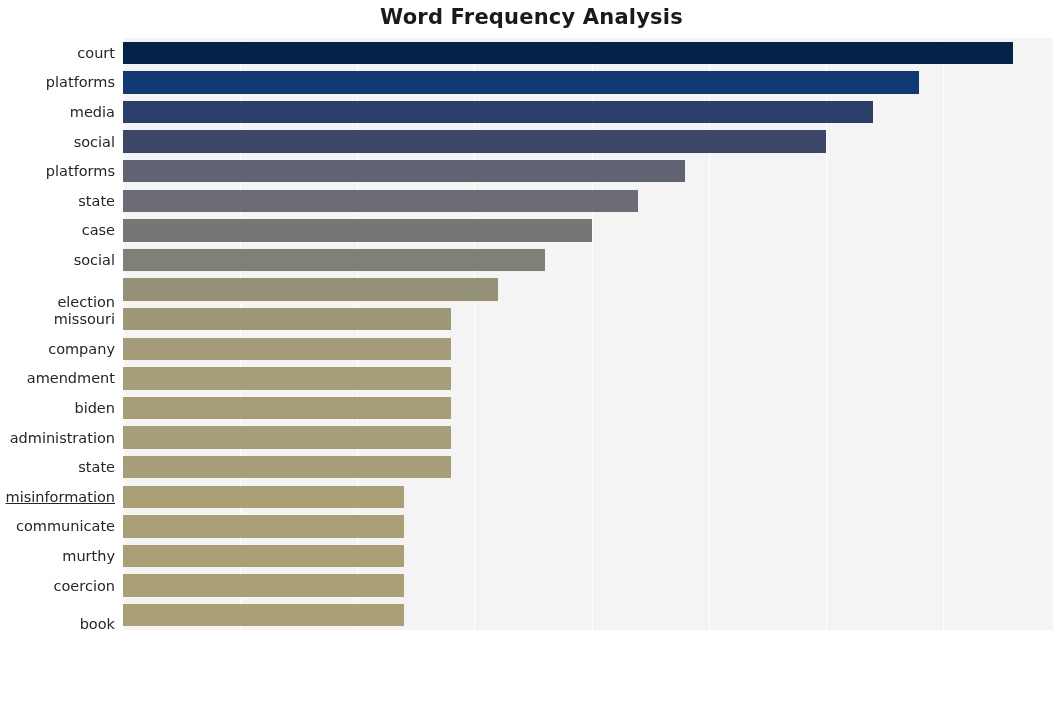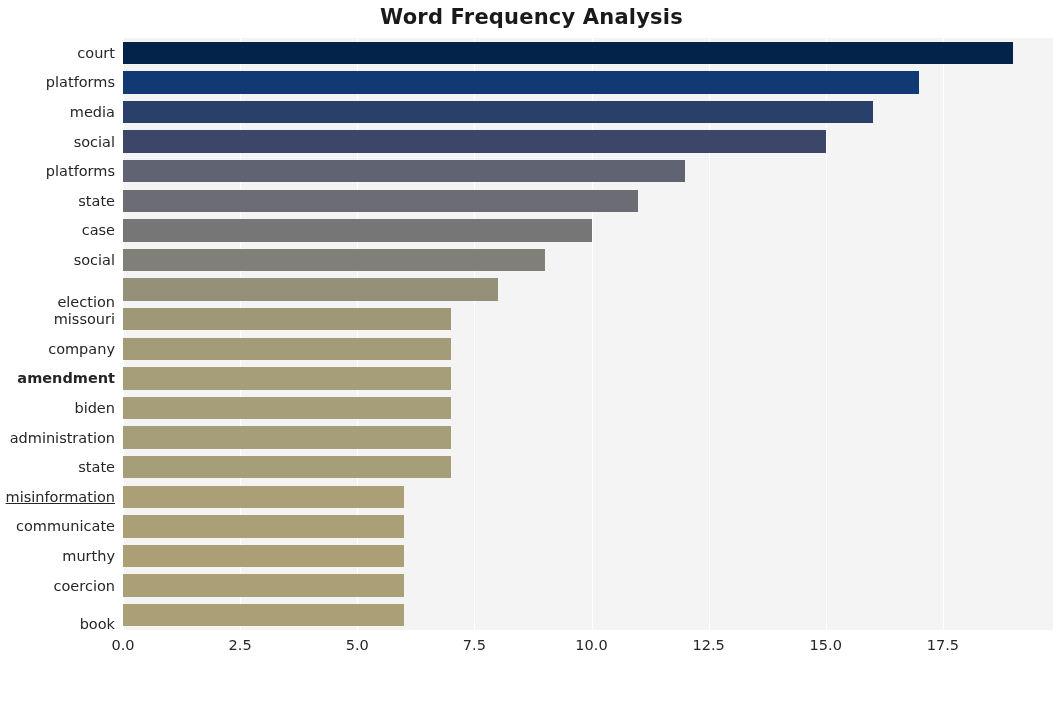--- a/index.html
+++ b/index.html
@@ -209,36 +209,26 @@
       <div class="ytick" style="top: 37.4px;">platforms</div>
       <div class="ytick" style="top: 67px;">media</div>
       <div class="ytick" style="top: 96.6px; padding-left: 22px;">social</div>
       <div class="ytick" style="top: 126.2px;">platforms</div>
       <div class="ytick" style="top: 155.8px; padding-left: 19px;">state</div>
       <div class="ytick" style="top: 185.4px;">case</div>
       <div class="ytick" style="top: 215px;">social</div>
       <div class="ytick" style="top: 257px;">election</div>
       <div class="ytick" style="top: 274.2px;">missouri</div>
       <div class="ytick" style="top: 303.8px;">company</div>
-      <div class="ytick" style="top: 333.4px; font-weight: bold;">amendment</div>
+      <div class="ytick" style="top: 333.4px;">amendment</div>
       <div class="ytick" style="top: 363px;">biden</div>
       <div class="ytick" style="top: 392.6px;">administration</div>
       <div class="ytick" style="top: 422.2px;">state</div>
       <div class="ytick" style="top: 451.8px; text-decoration: underline;">misinformation</div>
       <div class="ytick" style="top: 481.4px;">communicate</div>
       <div class="ytick" style="top: 511px;">murthy</div>
       <div class="ytick" style="top: 540.6px;">coercion</div>
       <div class="ytick" style="top: 579px;">book</div>
     </div>
 
-  <div id="xlabels">
-      <div class="xtick" style="left: 123px;">0.0</div>
-      <div class="xtick" style="left: 240.128px;">2.5</div>
-      <div class="xtick" style="left: 357.257px;">5.0</div>
-      <div class="xtick" style="left: 474.385px;">7.5</div>
-      <div class="xtick" style="left: 591.514px;">10.0</div>
-      <div class="xtick" style="left: 708.642px;">12.5</div>
-      <div class="xtick" style="left: 825.771px;">15.0</div>
-      <div class="xtick" style="left: 942.899px;">17.5</div>
-    </div>
 
 
 </div>
 
 </body></html>

